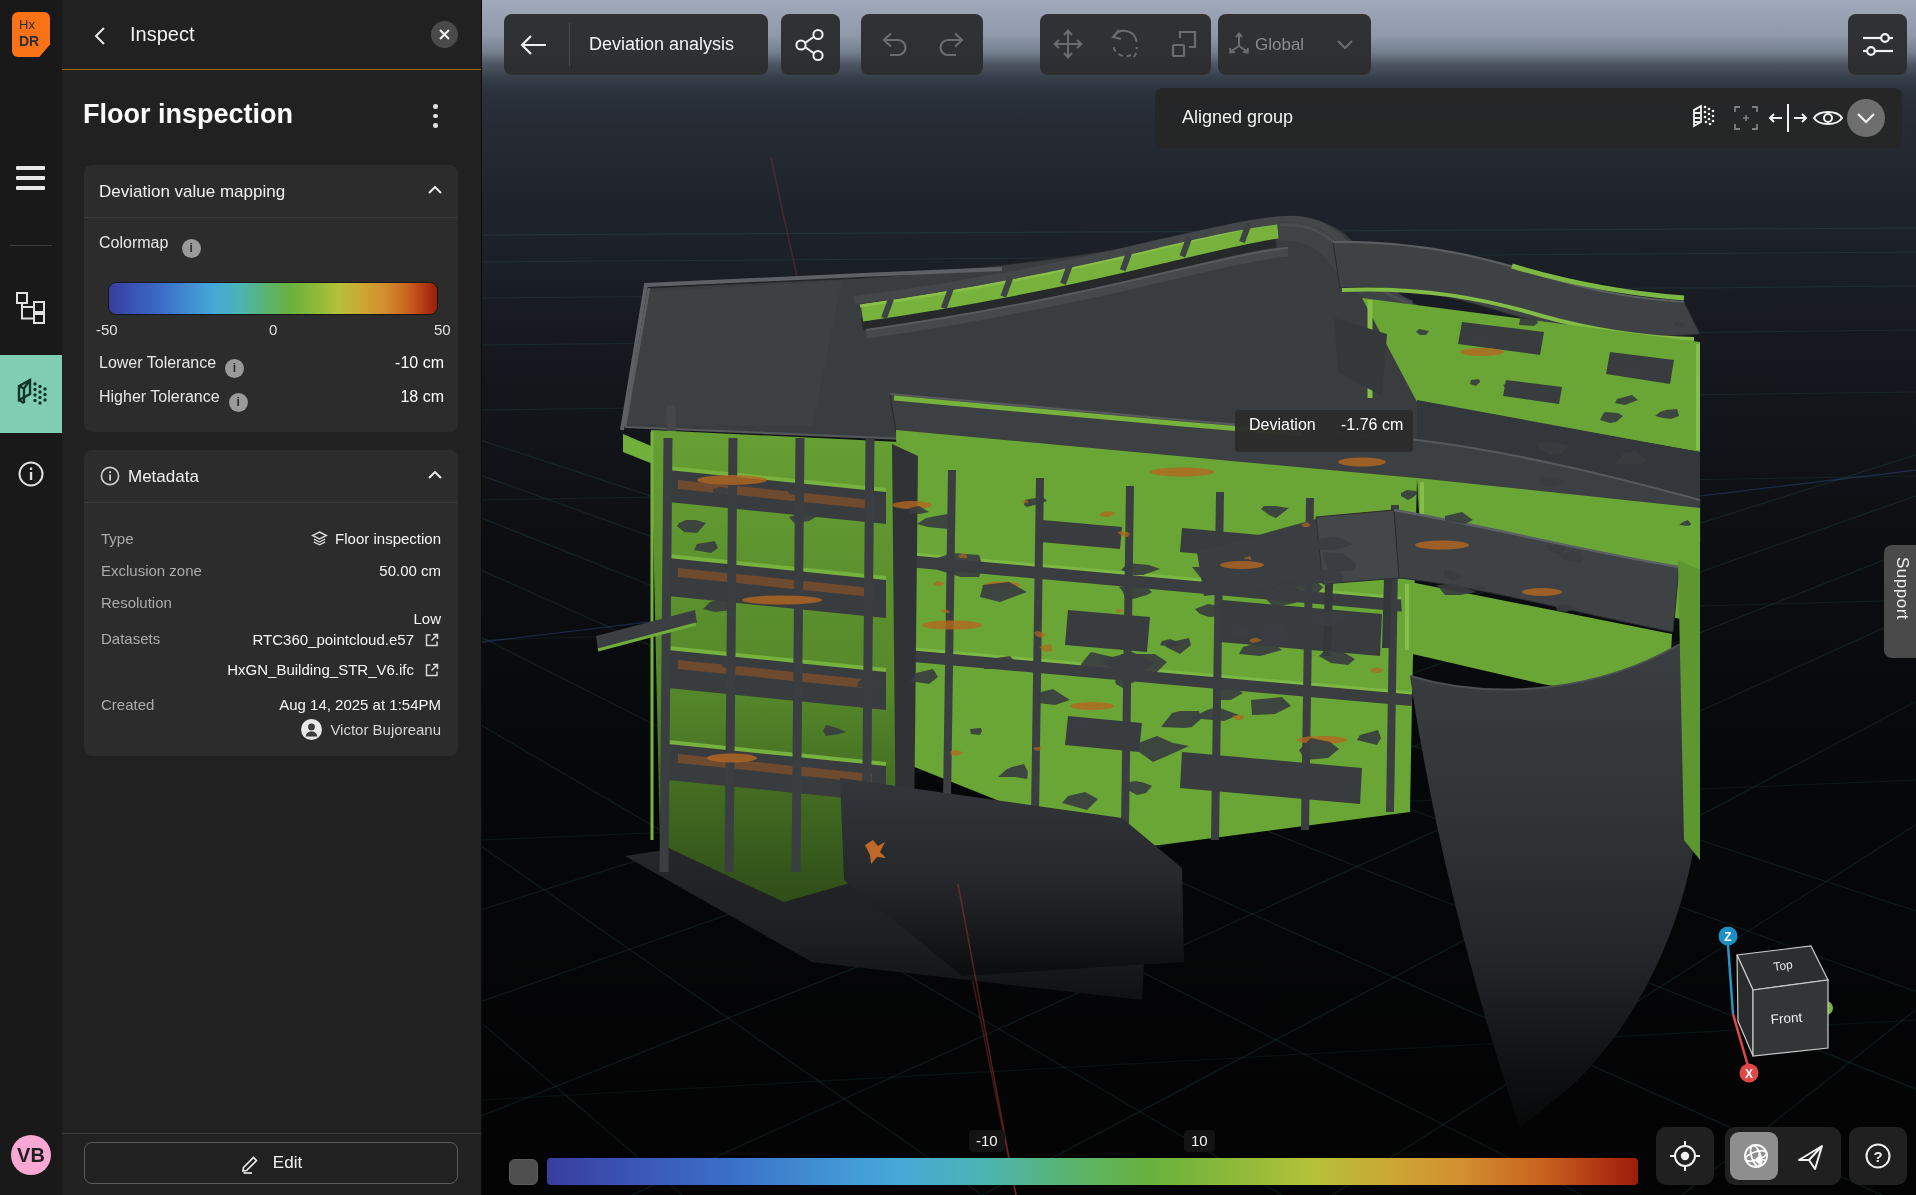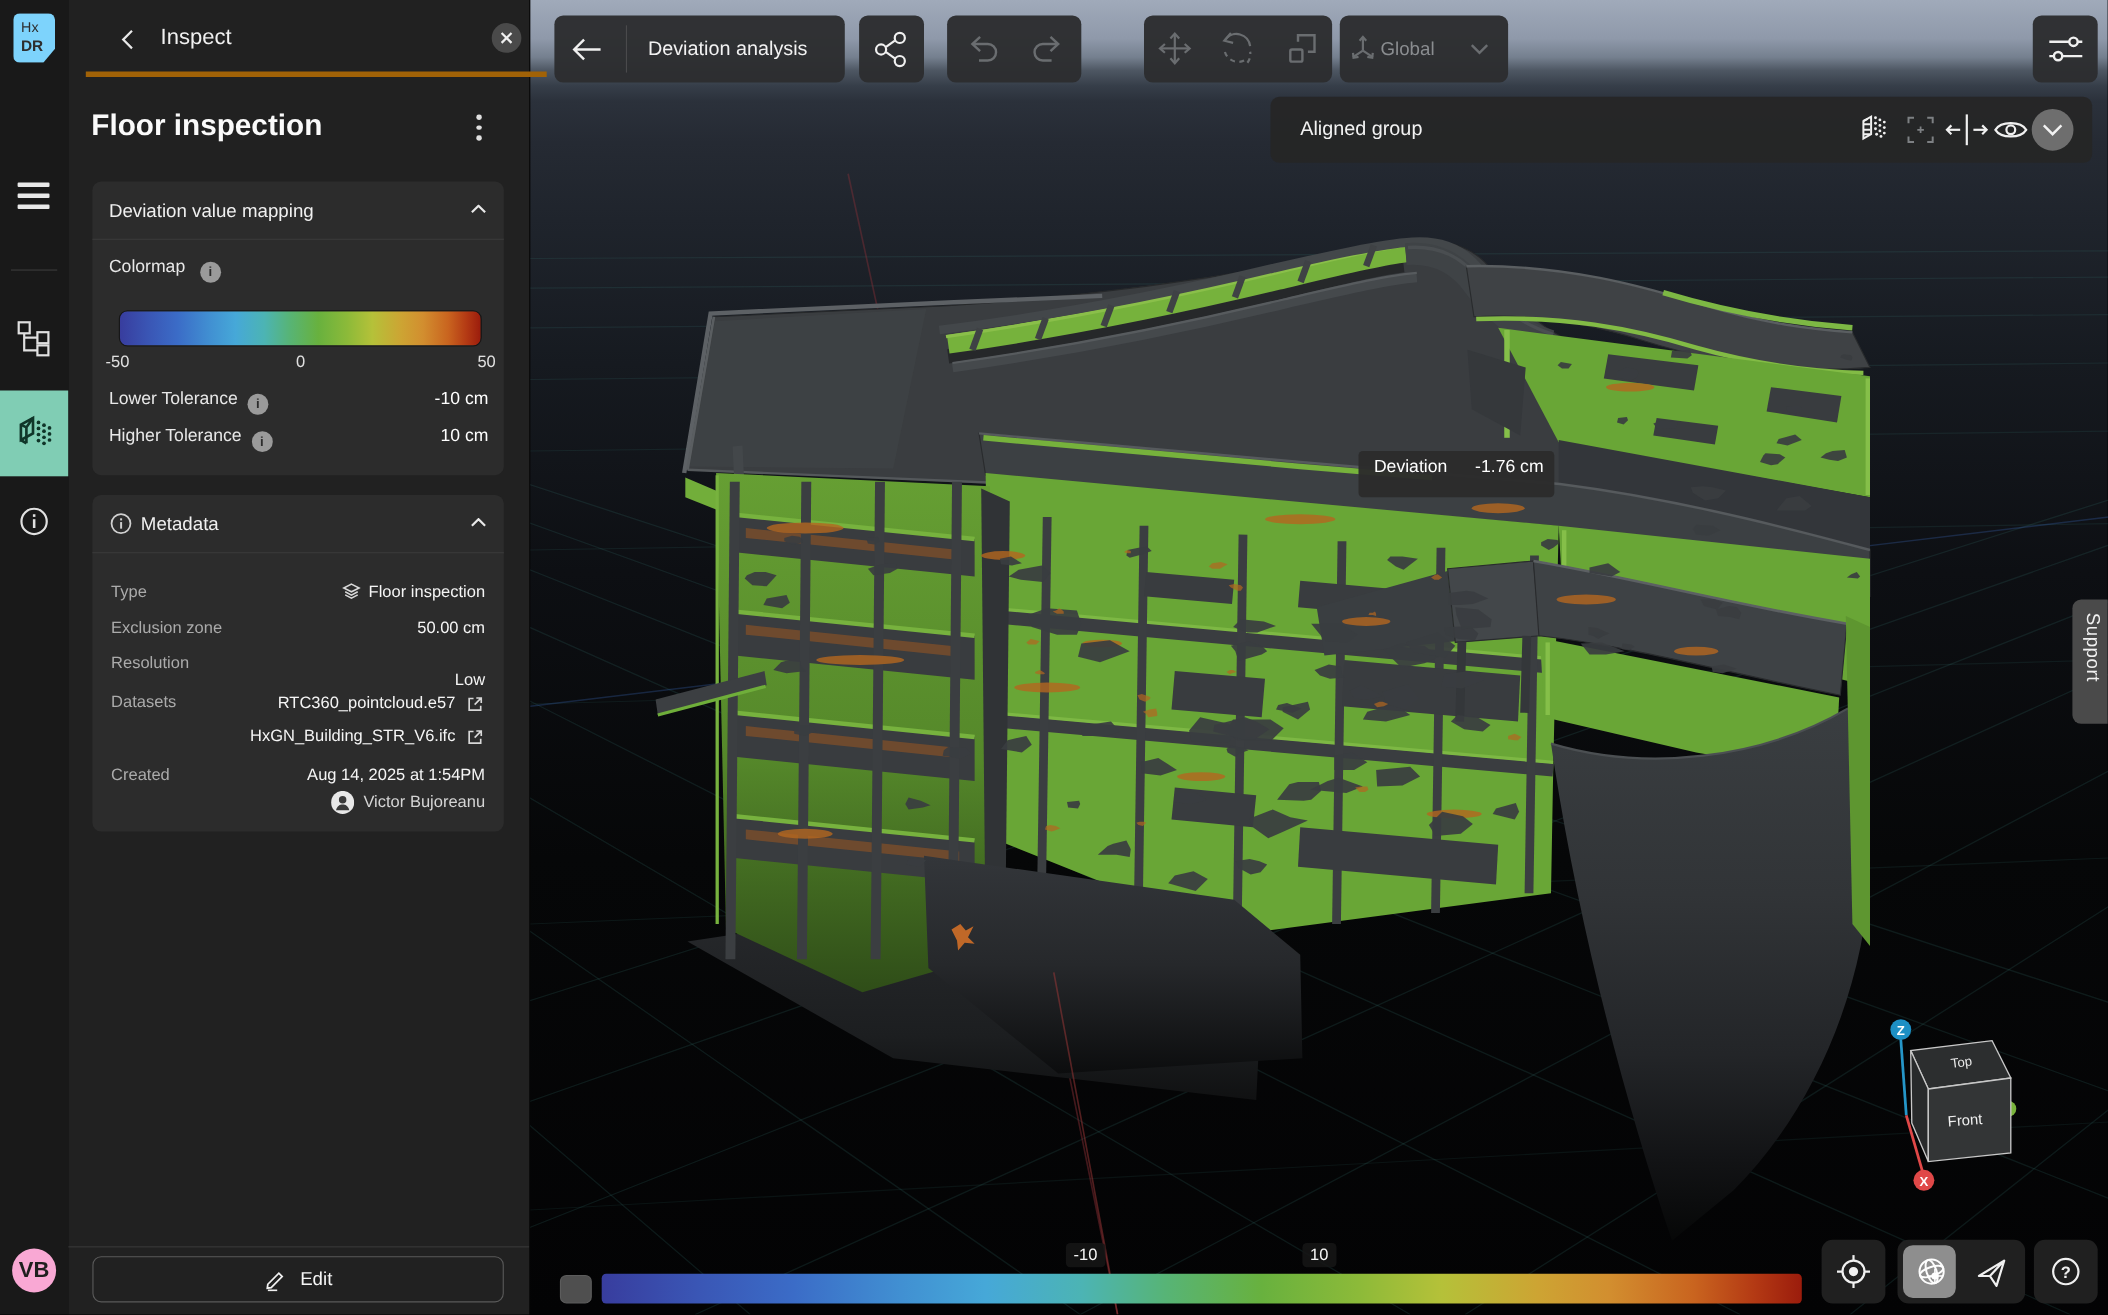--- a/index.html
+++ b/index.html
@@ -1,29 +1,29 @@
 <!DOCTYPE html>
 <html><head>
 <meta charset="utf-8">
 <style>
   * { margin:0; padding:0; box-sizing:border-box; }
   html,body { width:1916px; height:1195px; overflow:hidden; background:#000; font-family:"Liberation Sans", sans-serif; }
   
   #rail { position:absolute; left:0; top:0; width:62px; height:1195px; background:#191919; z-index:30; }
-  #logo { position:absolute; left:12px; top:12px; width:38px; height:45px; background:#7dd3fc; border-radius:6px; clip-path:polygon(0 0,100% 0,100% 72%,72% 100%,0 100%); color:#2e2e2e; padding:5px 0 0 7px; line-height:1.25; }
+  #logo { position:absolute; left:12px; top:12px; width:38px; height:45px; background:#f97316; border-radius:6px; clip-path:polygon(0 0,100% 0,100% 72%,72% 100%,0 100%); color:#2e2e2e; padding:5px 0 0 7px; line-height:1.25; }
   #logo .l1 { font-size:13px; letter-spacing:0.2px; }
   #logo .l2 { font-size:14px; font-weight:bold; }
   .bars { position:absolute; left:16px; top:166px; width:29px; }
   .bars div { height:3.5px; background:#e8e8e8; border-radius:1px; margin-bottom:6.5px; }
   #raildiv { position:absolute; left:10px; top:245px; width:42px; height:1px; background:#3d3d3d; }
   #navactive { position:absolute; left:0; top:355px; width:62px; height:78px; background:#80cdb4; }
   #vb { position:absolute; left:11px; top:1135px; width:40px; height:40px; background:#f9a8d4; border-radius:50%; color:#1f1f1f; font-size:20px; font-weight:bold; display:flex; align-items:center; justify-content:center; }
   
   #panel { position:absolute; left:62px; top:0; width:419px; height:1195px; background:#212121; z-index:20; color:#eee; }
-  #phead { position:absolute; left:16px; top:0; width:419px; height:70px; border-bottom:5px solid #a16207; }
+  #phead { position:absolute; left:0; top:0; width:419px; height:70px; border-bottom:1px solid #a16207; }
   #phead .title { position:absolute; left:68px; top:23px; font-size:20px; color:#f0f0f0; }
   #pclose { position:absolute; left:369px; top:21px; width:27px; height:27px; background:#4a4a4a; border-radius:50%; }
   #ftitle { position:absolute; left:21px; top:99px; font-size:27px; font-weight:bold; color:#fafafa; }
   .kebab { position:absolute; left:371px; top:104px; width:4px; }
   .kebab i { display:block; width:4.5px; height:4.5px; border-radius:50%; background:#e0e0e0; margin-bottom:5px; }
   .card { position:absolute; left:22px; width:374px; background:#2c2c2c; border-radius:8px; }
   #card1 { top:165px; height:267px; }
   #card2 { top:450px; height:306px; }
   .cardhead { position:absolute; left:0; top:0; width:100%; height:53px; border-bottom:1px solid #3b3b3b; }
   .cardhead .t { position:absolute; left:15px; top:17px; font-size:17px; color:#f0f0f0; }
@@ -501,21 +501,21 @@
     </div>
     <div class="row" style="left:15px;top:69px;">Colormap&nbsp;&nbsp;&nbsp;<span class="infodot">i</span></div>
     <div style="position:absolute;left:24px;top:117px;width:330px;height:33px;border-radius:8px;border:1px solid #161616;
       background:linear-gradient(to right,#383d9e 0%,#3a56b5 8%,#3b6cc7 16%,#4190d2 25%,#46a8d8 32%,#4cb4b4 40%,#57b476 47%,#68b13e 55%,#8cba39 63%,#b5c139 70%,#cda433 78%,#d28e2f 84%,#c9641f 91%,#b43a14 96%,#9b1c0c 100%);"></div>
     <div class="row" style="left:12px;top:156px;font-size:15px;color:#e0e0e0;">-50</div>
     <div class="row" style="left:185px;top:156px;font-size:15px;color:#e0e0e0;">0</div>
     <div class="row" style="left:350px;top:156px;font-size:15px;color:#e0e0e0;">50</div>
     <div class="row" style="left:15px;top:189px;">Lower Tolerance&nbsp;&nbsp;<span class="infodot">i</span></div>
     <div class="row" style="right:14px;top:189px;color:#fff;">-10 cm</div>
     <div class="row" style="left:15px;top:223px;">Higher Tolerance&nbsp;&nbsp;<span class="infodot">i</span></div>
-    <div class="row" style="right:14px;top:223px;color:#fff;">10 cm</div>
+    <div class="row" style="right:14px;top:223px;color:#fff;">18 cm</div>
   </div>
 
   <div class="card" id="card2">
     <div class="cardhead">
       <svg width="20" height="20" viewBox="0 0 20 20" style="position:absolute;left:16px;top:16px;">
           <circle cx="10" cy="10" r="8.6" stroke="#cfcfcf" stroke-width="1.6" fill="none"></circle>
           <rect x="9.2" y="8.6" width="1.8" height="6" fill="#cfcfcf"></rect>
           <rect x="9.2" y="5.2" width="1.8" height="1.9" fill="#cfcfcf"></rect>
         </svg>
       <div class="t" style="left:44px;">Metadata</div>

